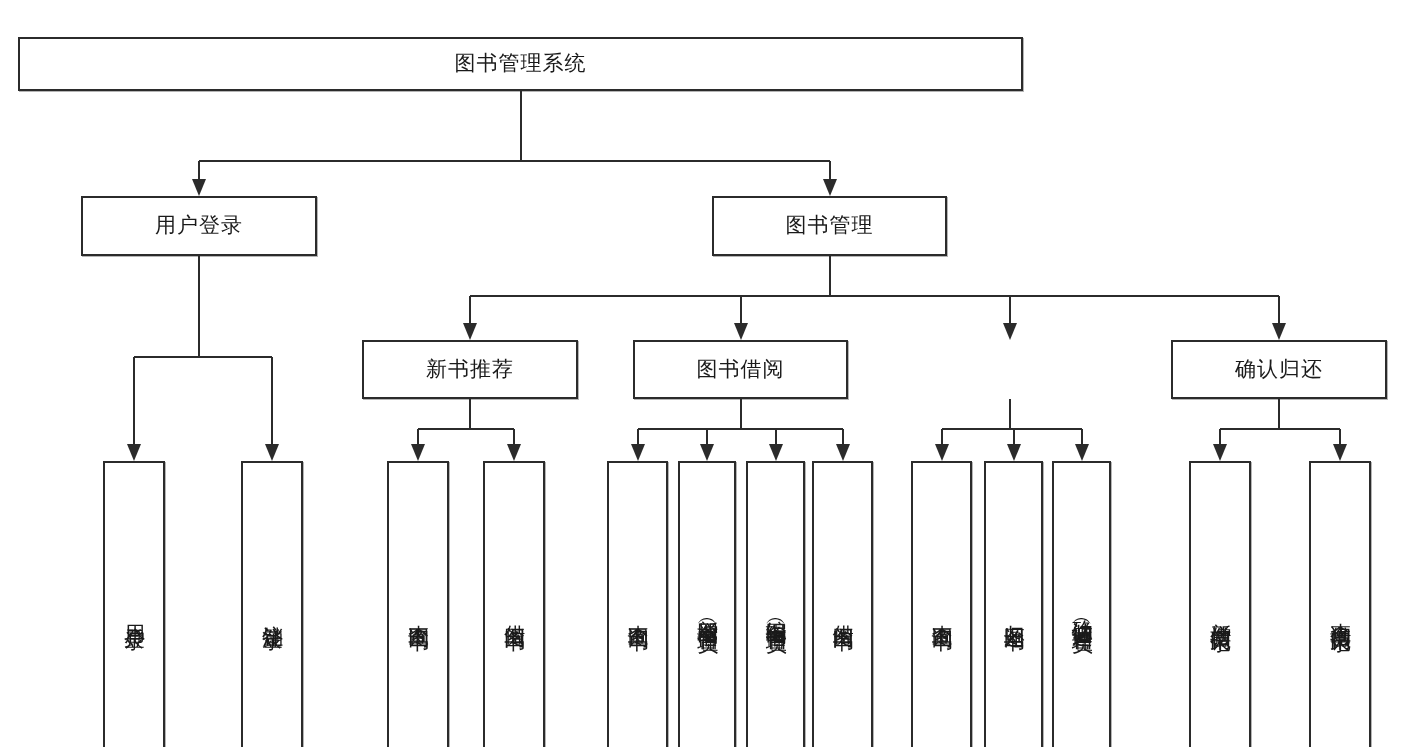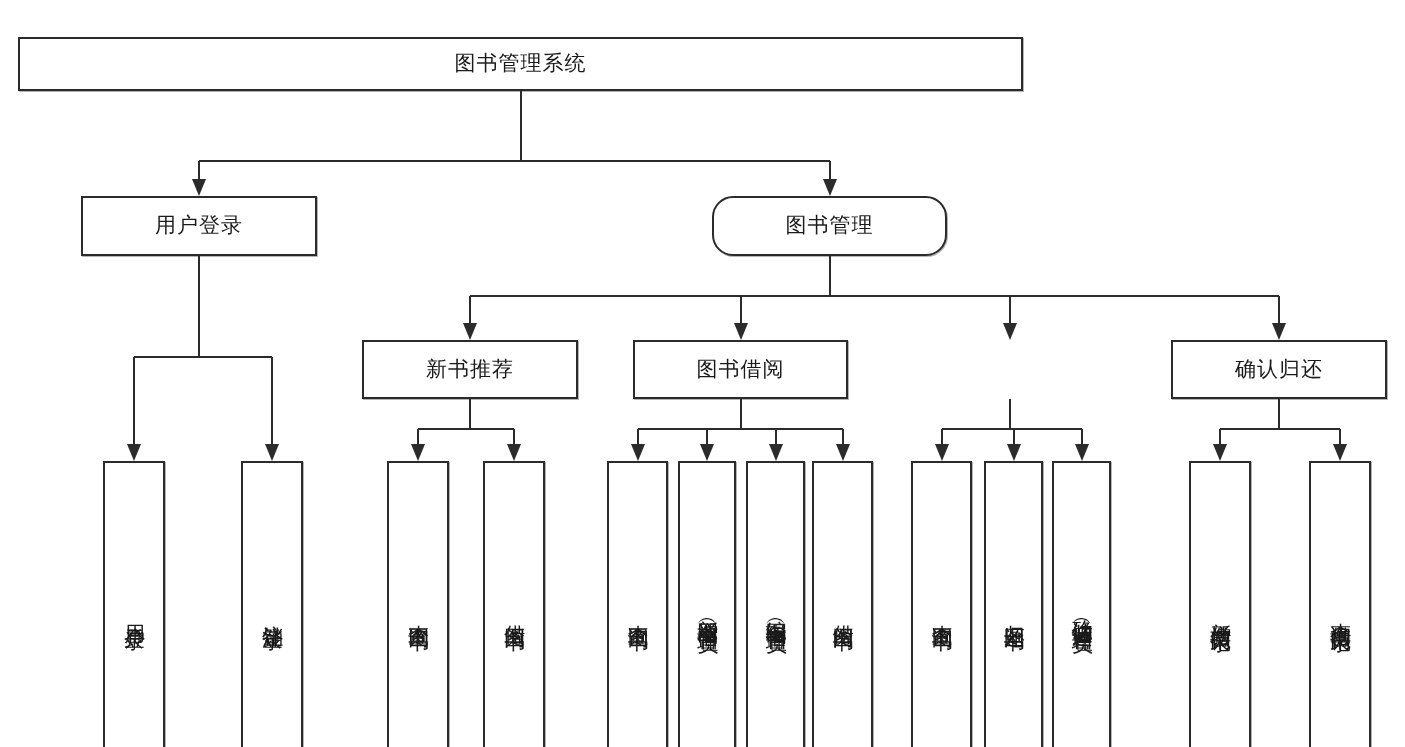--- a/index.html
+++ b/index.html
@@ -83,21 +83,21 @@
 
 <div id="canvas">
 
   <div class="node h" id="n-root" style="left: 18px; top: 13px; width: 1005px; height: 54px;">
     <span>图书管理系统</span>
   </div>
 
   <div class="node h" id="n-l2-0" style="left: 81px; top: 172px; width: 236px; height: 60px;">
     <span>用户登录</span>
   </div>
-  <div class="node h" id="n-l2-1" style="left: 712px; top: 172px; width: 235px; height: 60px; border-radius: 21px;">
+  <div class="node h" id="n-l2-1" style="left: 712px; top: 172px; width: 235px; height: 60px;">
     <span>图书管理</span>
   </div>
 
   <div class="node h" id="n-l3-1" style="left: 633px; top: 316px; width: 215px; height: 59px;">
     <span>图书借阅</span>
   </div>
   <div class="node h" id="n-l3-0" style="left: 362px; top: 316px; width: 216px; height: 59px;">
     <span>新书推荐</span>
   </div>
   <div class="node h" id="n-l3-3" style="left: 1171px; top: 316px; width: 216px; height: 59px;">

